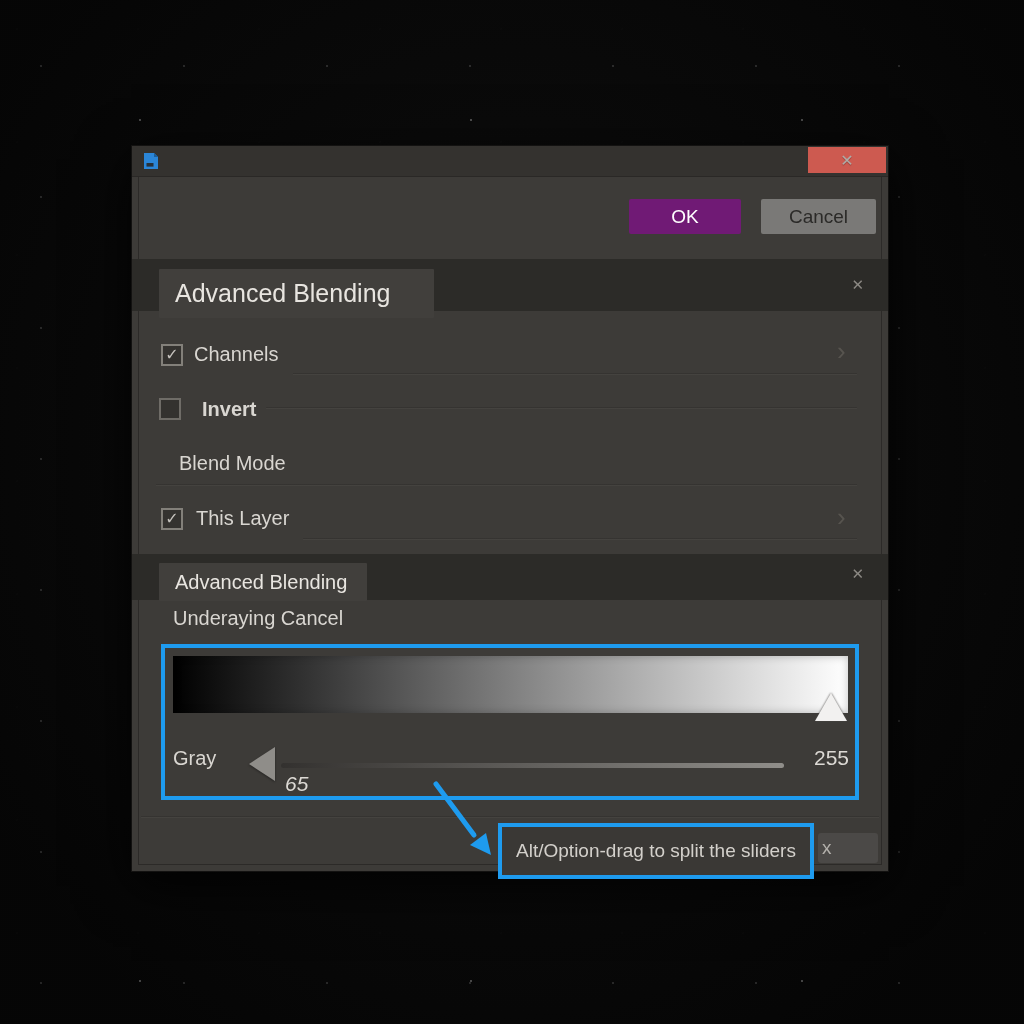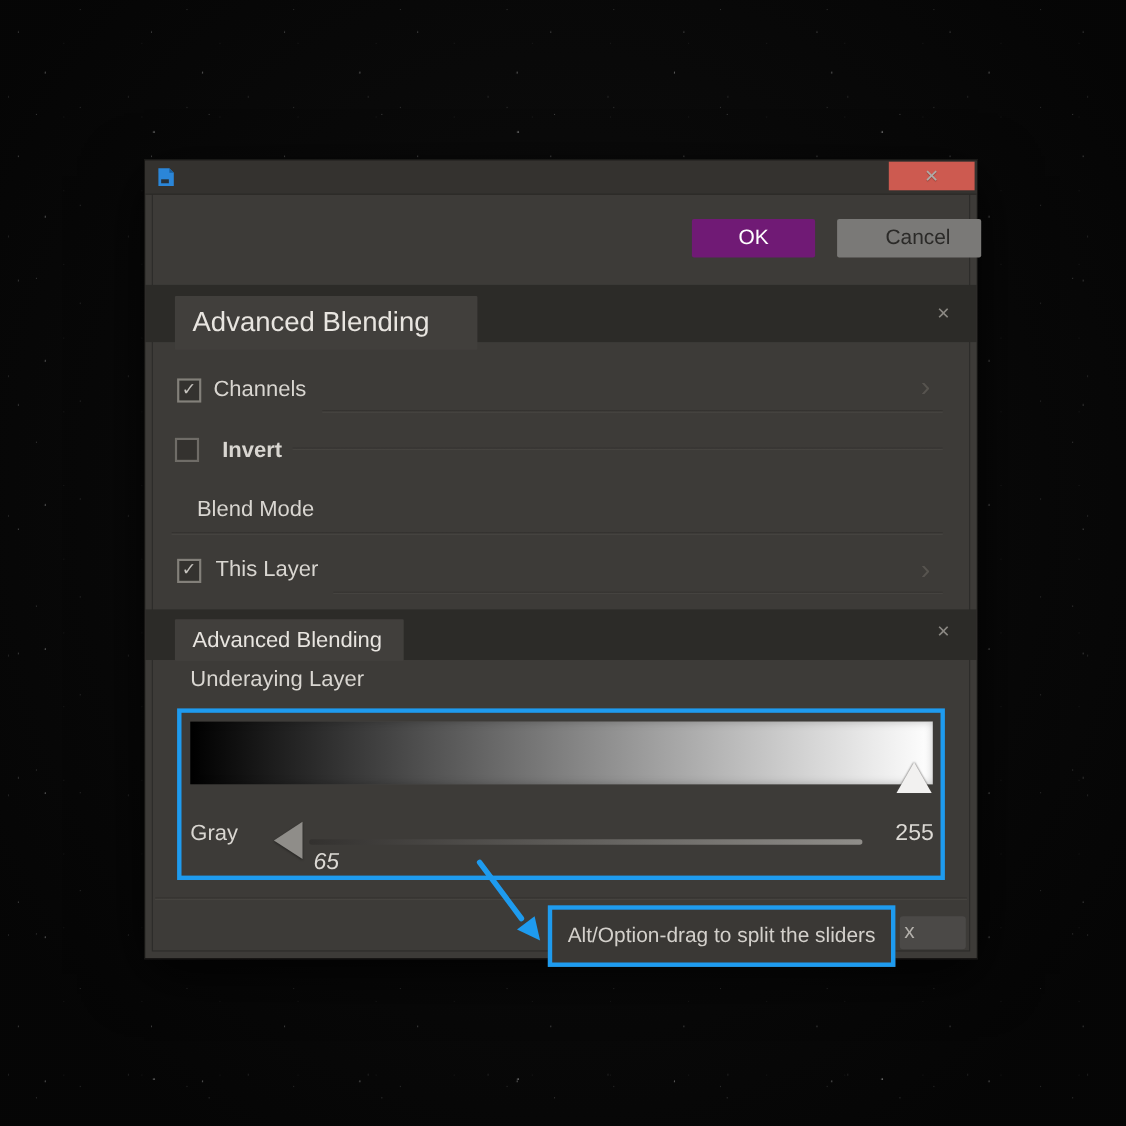--- a/index.html
+++ b/index.html
@@ -37,21 +37,21 @@
   .app-icon{position:absolute;left:8px;top:4px;width:22px;height:22px;}
   .win-close{
     position:absolute;right:2px;top:1px;width:78px;height:26px;background:#cd5a50;
     display:flex;align-items:center;justify-content:center;color:#aeaba7;
     font-size:16px;font-weight:bold;cursor:pointer;z-index:3;text-shadow:0 1px 1px rgba(0,0,0,.25);
   }
 
   .btn{position:absolute;display:flex;align-items:center;justify-content:center;
        font-size:19px;border-radius:2px;cursor:pointer;z-index:2;}
   .btn-ok{left:497px;top:53px;width:112px;height:35px;background:#701a75;color:#ffffff;}
-  .btn-cancel{left:629px;top:53px;width:115px;height:35px;background:#7a7977;color:#2b2a28;padding-left:16px;}
+  .btn-cancel{left:629px;top:53px;width:115px;height:35px;background:#7a7977;color:#2b2a28;}
 
   .strip{position:absolute;left:0;right:0;background:#2c2b28;z-index:2;}
   .strip1{top:113px;height:52px;}
   .strip2{top:408px;height:46px;}
   .tab{position:absolute;background:#413f3c;color:#e8e5e0;display:flex;align-items:center;
        padding-left:16px;box-sizing:border-box;z-index:3;border-radius:1px;}
   .tab1{left:27px;top:123px;width:275px;height:49px;font-size:25px;}
   .tab2{left:27px;top:417px;width:208px;height:38px;font-size:20px;}
   .panel-close{position:absolute;right:24px;color:#8b8883;font-size:15px;font-weight:bold;z-index:3;cursor:pointer;}
   .panel-close.c1{top:130px;}
@@ -146,21 +146,21 @@
   <div class="label" style="left:64px;top:361px;">This Layer</div>
   <div class="chevron" style="left:705px;top:358px;">›</div>
   <div class="divider" style="left:171px;right:31px;top:392px;"></div>
 
   <div class="strip strip2"></div>
   <div class="tab tab2">
     <span>Advanced Blending</span>
   </div>
   <div class="panel-close c2">✕</div>
 
-  <div class="label" style="left:41px;top:461px;">Underaying Layer</div>
+  <div class="label" style="left:41px;top:461px;">Underaying Cancel</div>
 
   <div class="hl-box hl-gradient"></div>
   <div class="gradient-bar"></div>
   <div class="tri-up"></div>
 
   <div class="label" style="left:41px;top:601px;">Gray</div>
   <div class="tri-left"></div>
   <div class="track"></div>
   <div class="num" style="left:660px;top:600px;width:57px;text-align:right;">255</div>
   <div class="num" style="left:153px;top:626px;font-style:italic;">65</div>

